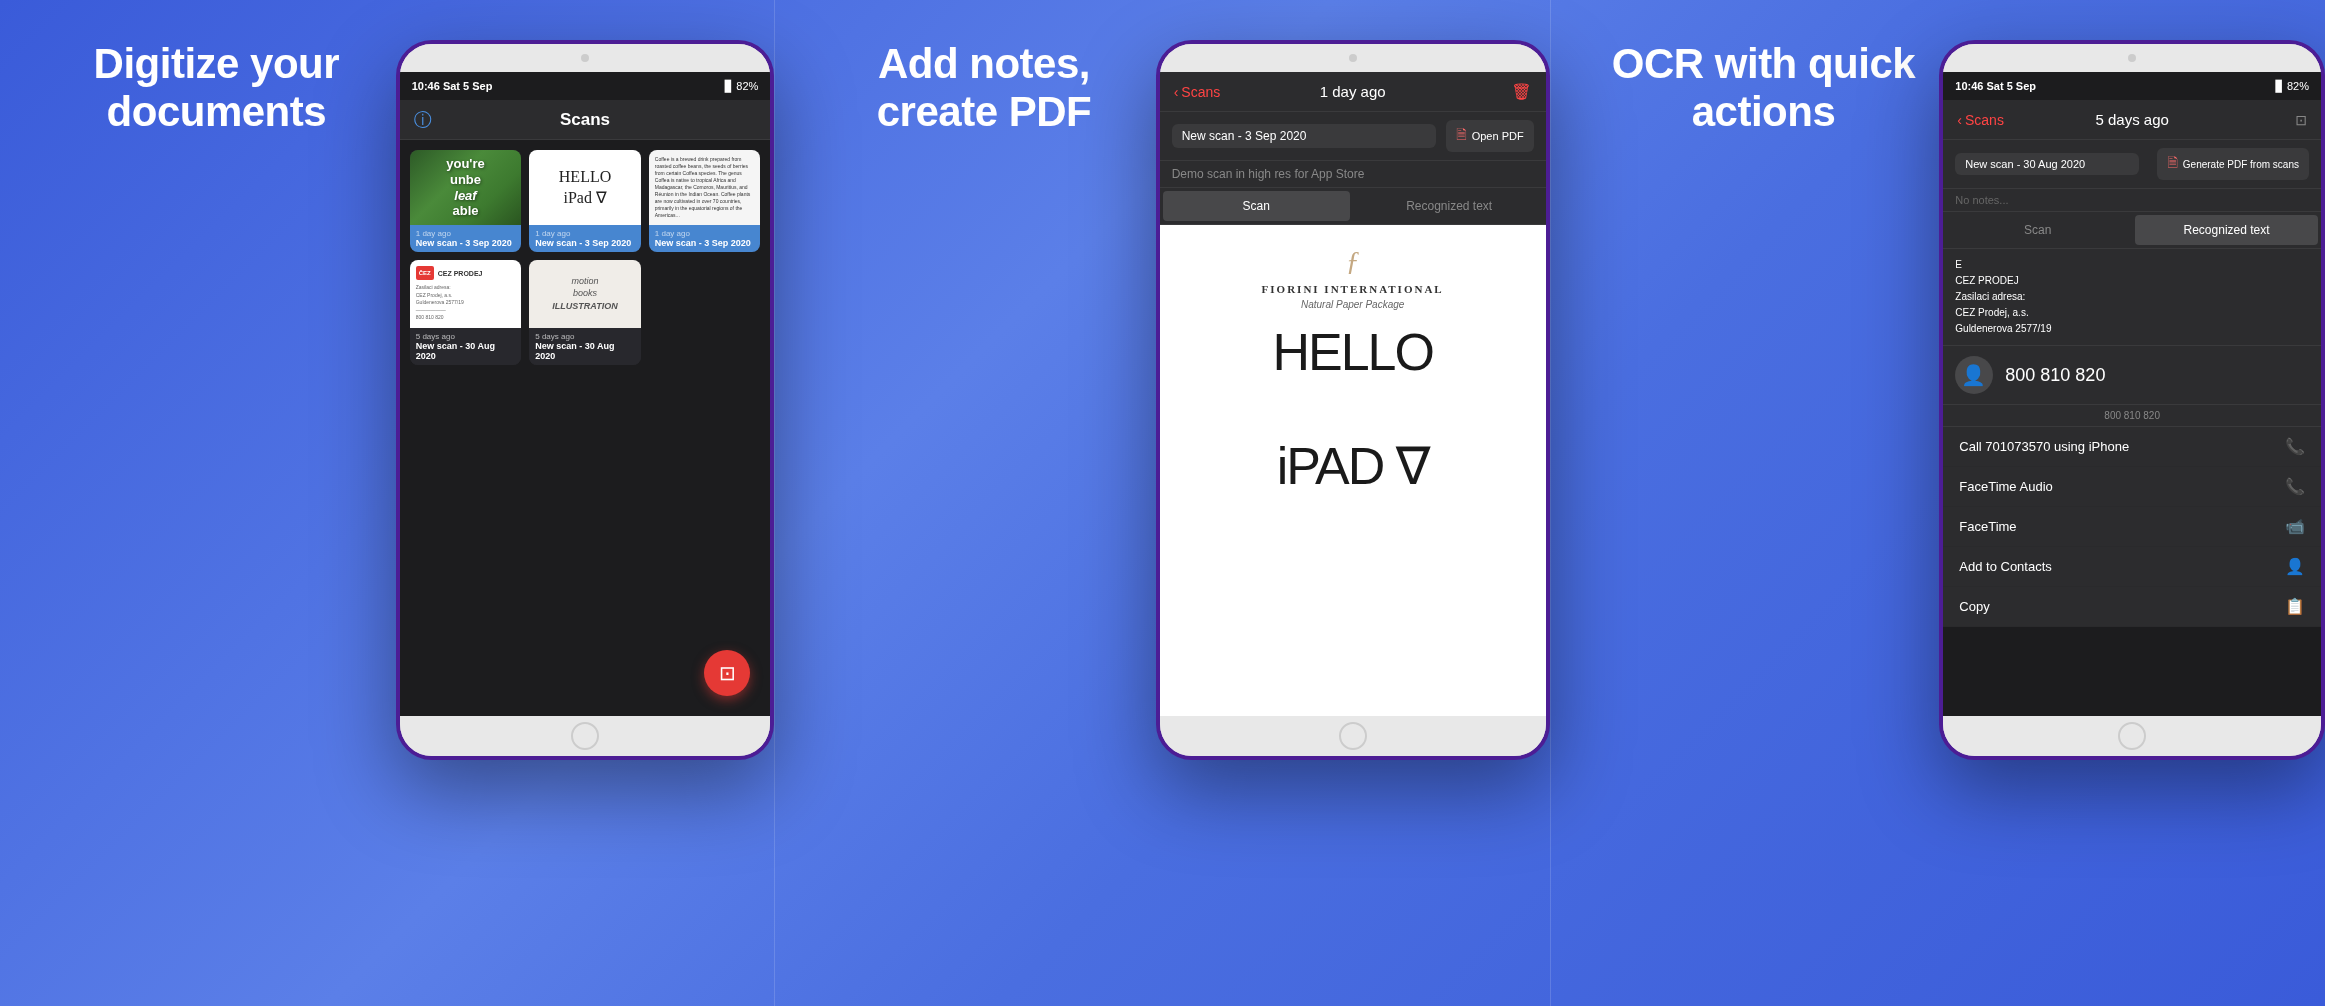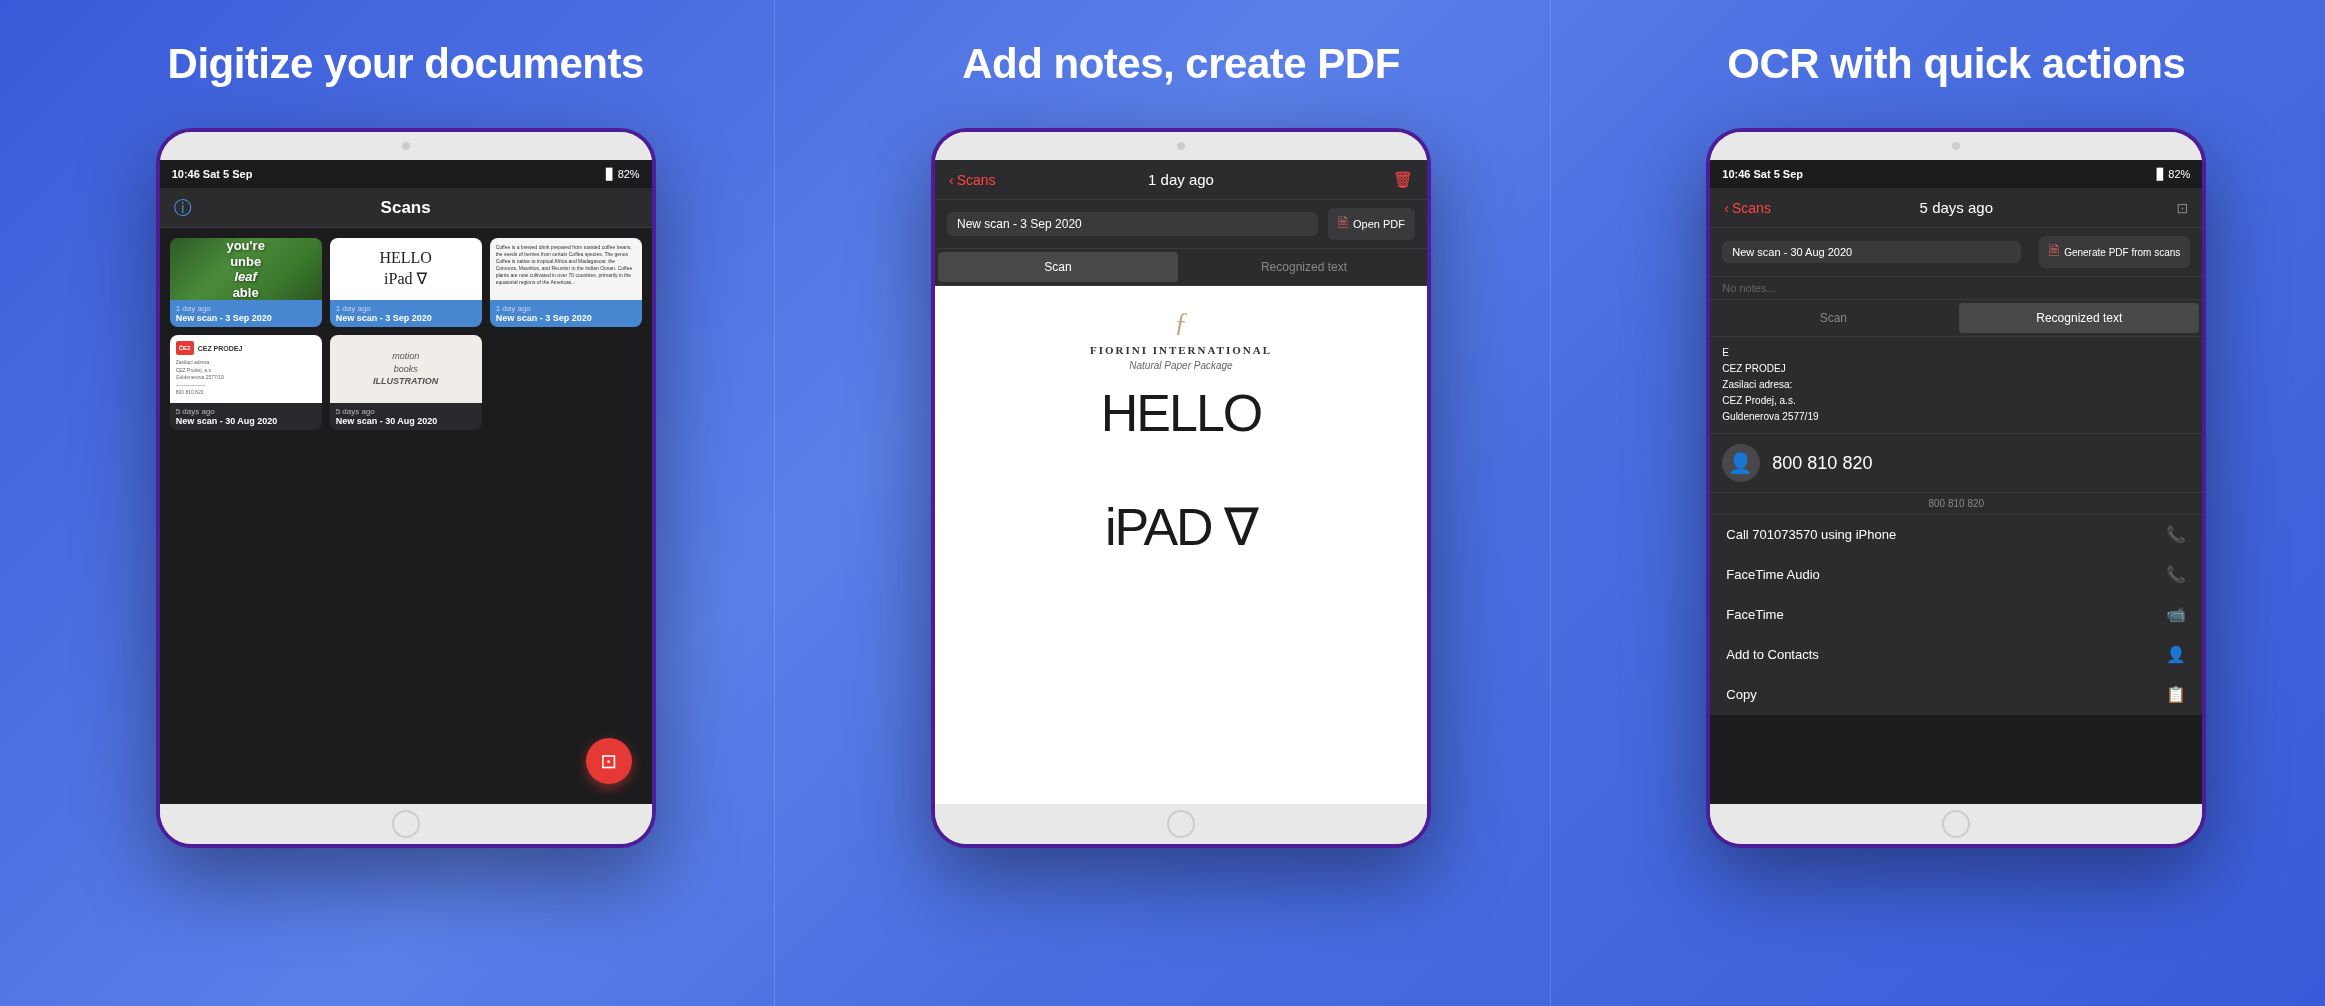--- a/index.html
+++ b/index.html
@@ -16,22 +16,22 @@
 
     
     .sections-container {
       display: flex;
       width: 100%;
       height: 100%;
     }
     .section {
       flex: 1;
       display: flex;
-      flex-direction: column;
-      align-items: center;
+      flex-direction: row;
+      align-items: flex-start;
       padding-top: 40px;
       position: relative;
       padding-left: 37px;
     }
     .section:not(:last-child) {
       border-right: 1px solid rgba(255,255,255,0.15);
     }
     .section-title {
       color: white;
       font-size: 42px;
@@ -676,20 +676,21 @@
         </div>
 
         <div class="doc-toolbar">
           <div class="doc-title-input">New scan - 3 Sep 2020</div>
           <div class="open-pdf-btn">
             <span class="pdf-icon">🗎</span>
             <span>Open PDF</span>
           </div>
         </div>
 
+        <div class="doc-notes">Demo scan in high res for App Store</div>
 
         <div class="scan-tabs">
           <div class="scan-tab active">Scan</div>
           <div class="scan-tab inactive">Recognized text</div>
         </div>
 
         <div class="pdf-document">
           <div class="fiorini-logo">ƒ</div>
           <div class="fiorini-title">FIORINI INTERNATIONAL</div>
           <div class="fiorini-subtitle">Natural Paper Package</div>

